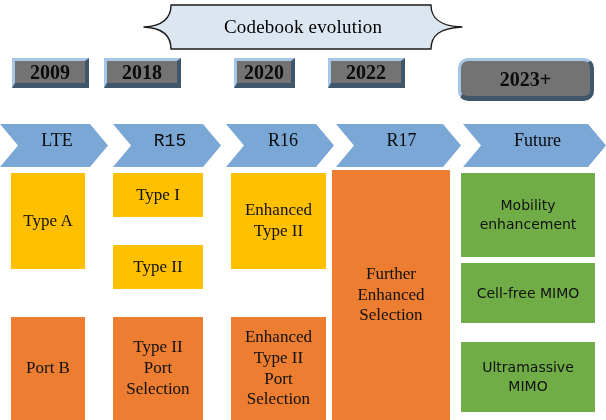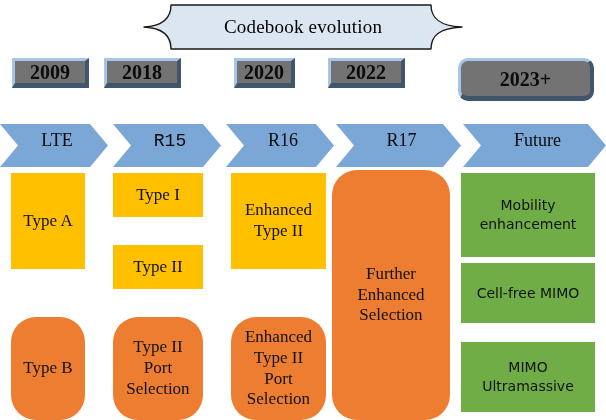--- a/index.html
+++ b/index.html
@@ -85,21 +85,21 @@
     display: flex;
     align-items: center;
     justify-content: center;
     text-align: center;
     font-size: 17px;
     line-height: 1.22;
     color: #111111;
     padding: 2px 4px;
   }
   .cbox.amber  { background: #FFC000; }
-  .cbox.orange { background: #ED7D31; border-radius: 25px; }
+  .cbox.orange { background: #ED7D31; }
   .cbox.green  {
     background: #70AD47;
     font-family: "DejaVu Sans", "Liberation Sans", sans-serif;
     font-size: 14px;
     line-height: 1.35;
   }
   .cbox span { display: block; }
 </style>
 </head>
 <body>
@@ -155,21 +155,21 @@
         </svg>
         <div class="chev-label">Future</div>
       </div>
       <div class="cbox amber" style="left: 11px; top: 173px; width: 74px; height: 96px;">
         <div>
           <span>Type A</span>
         </div>
       </div>
       <div class="cbox orange" style="left: 11px; top: 317px; width: 74px; height: 103px;">
         <div>
-          <span>Type B</span>
+          <span>Port B</span>
         </div>
       </div>
       <div class="cbox amber" style="left: 113px; top: 173px; width: 90px; height: 44px;">
         <div>
           <span>Type I</span>
         </div>
       </div>
       <div class="cbox amber" style="left: 113px; top: 245px; width: 90px; height: 44px;">
         <div>
           <span>Type II</span>
@@ -209,19 +209,19 @@
           <span>enhancement</span>
         </div>
       </div>
       <div class="cbox green" style="left: 461px; top: 263px; width: 134px; height: 60px;">
         <div>
           <span>Cell-free MIMO</span>
         </div>
       </div>
       <div class="cbox green" style="left: 461px; top: 342px; width: 134px; height: 70px;">
         <div>
+          <span>Ultramassive</span>
           <span>MIMO</span>
-          <span>Ultramassive</span>
         </div>
       </div>
     </div>
 
 </div>
 
 </body></html>

